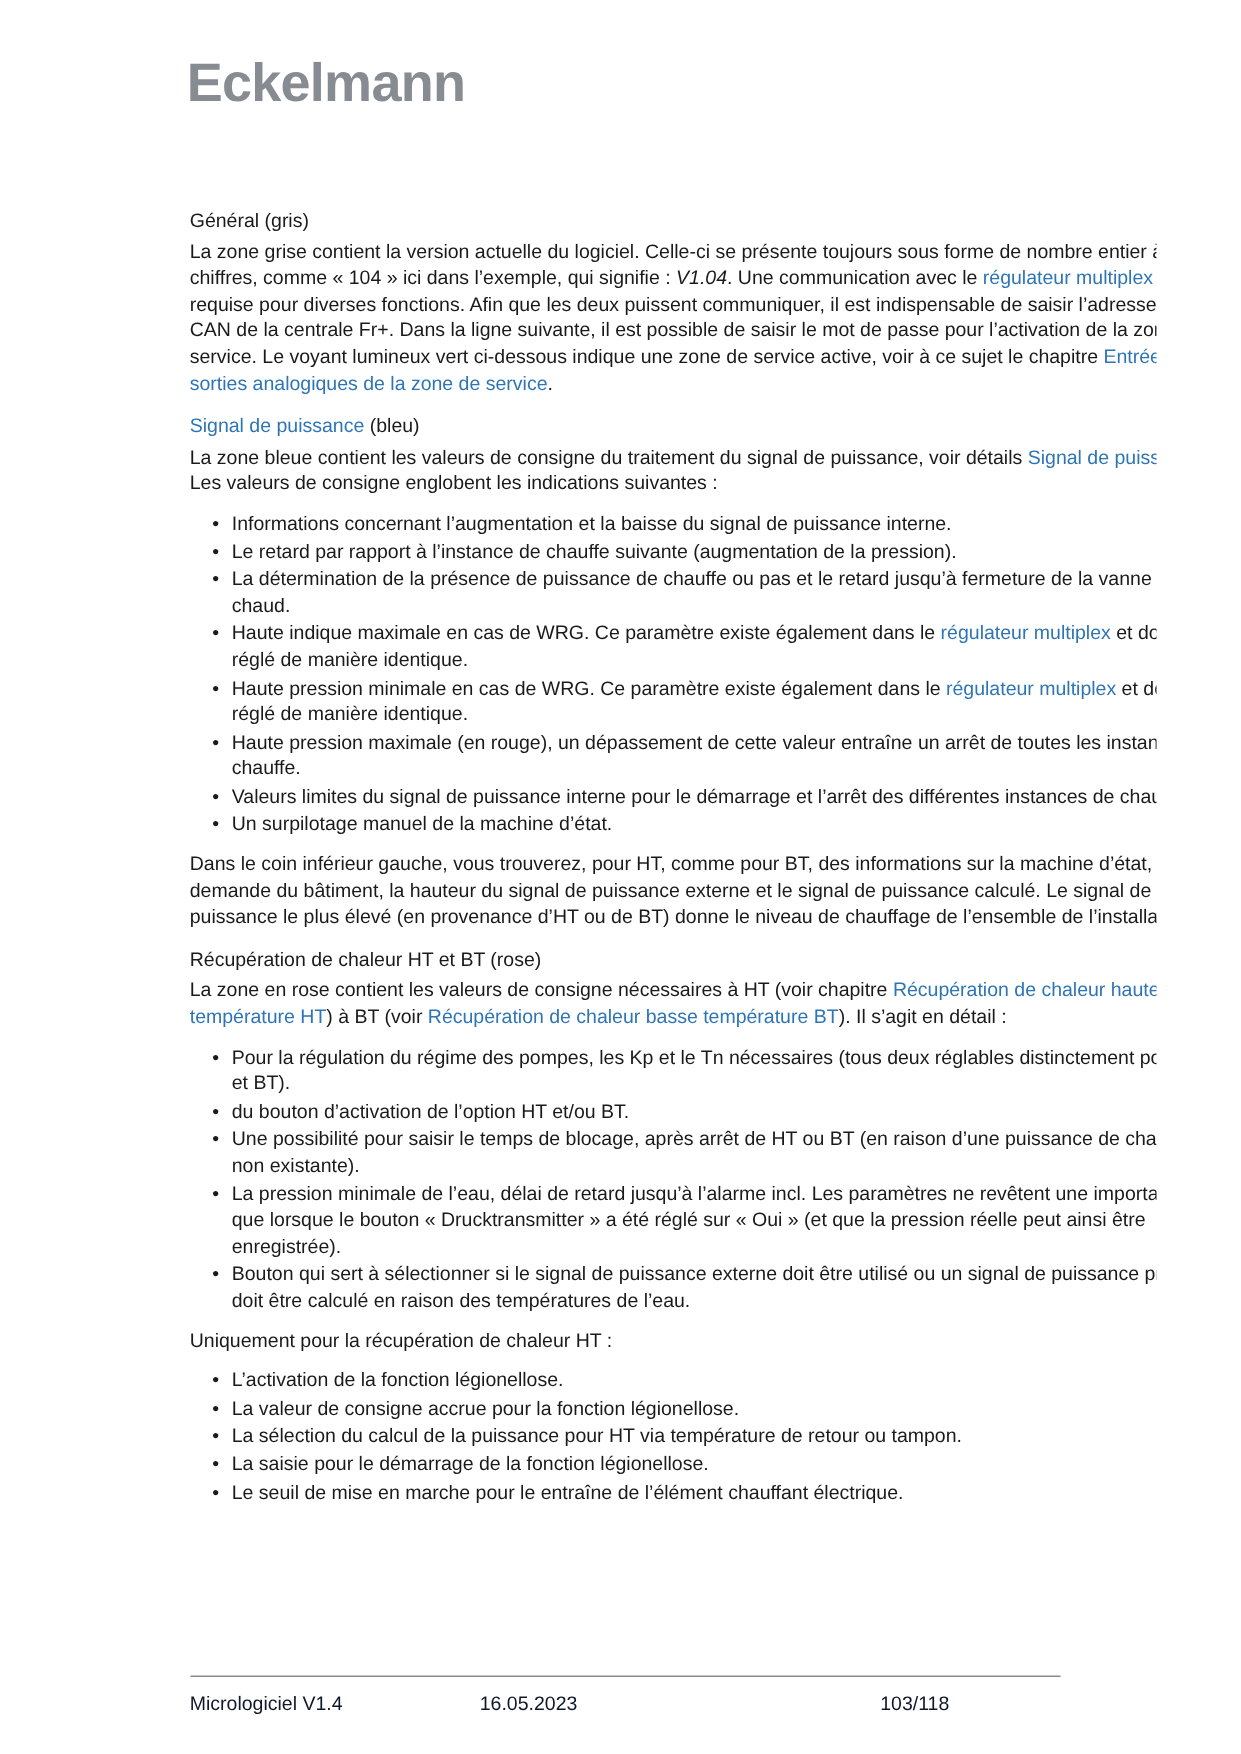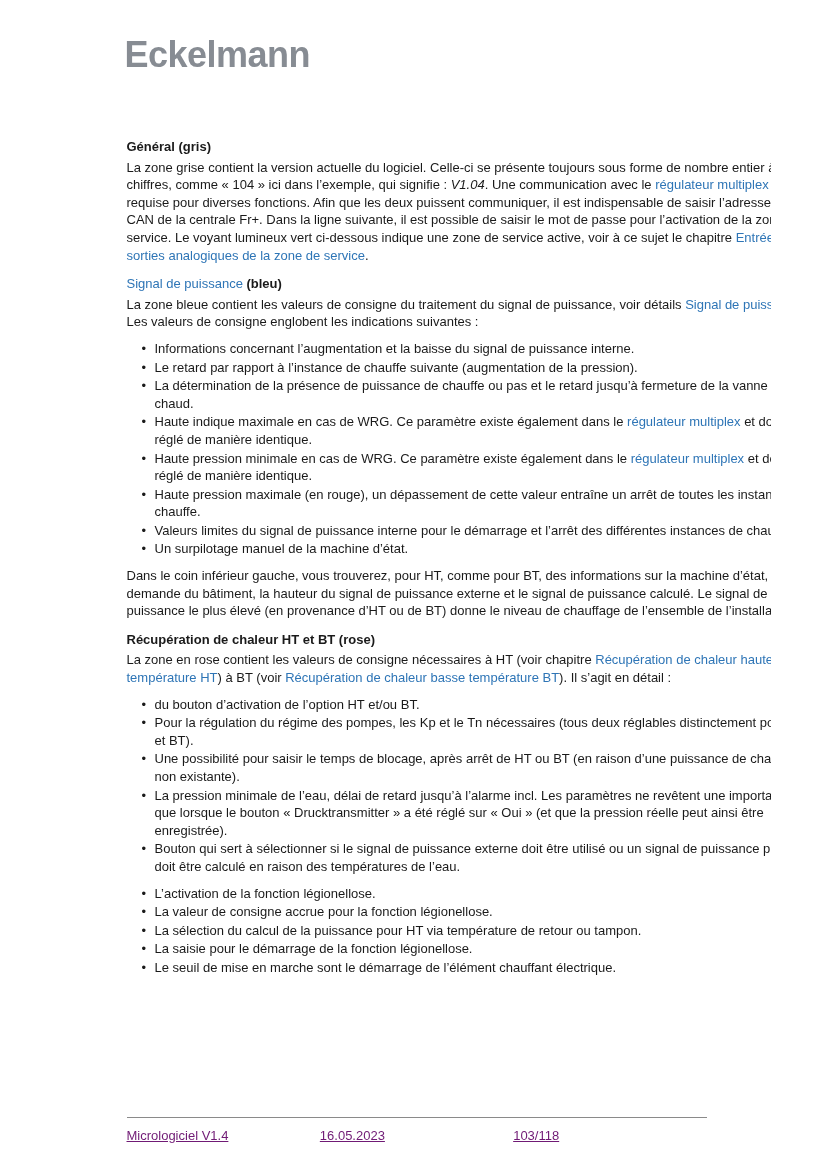--- a/index.html
+++ b/index.html
@@ -41,21 +41,21 @@
     font-size: 14.5px;
     font-weight: 700;
     line-height: 19px;
     margin-bottom: 15px;
     color: #111111;
   }
   .section-number { margin-right: 13px; }
   .paragraph { margin-bottom: 9px; }
   .subheading { font-weight: 700; margin: 11px 0 3px 0; }
   .subheading .link { font-weight: 400; }
-  .bold { font-weight: 700; margin-top: 44px; }
+  .bold { font-weight: 400; margin-top: 44px; }
   .italic { font-style: italic; }
   a.link { text-decoration: none; cursor: pointer; }
   .bullet-list {
     list-style: none;
     margin: 1px 0 9px 0;
     padding-left: 15px;
   }
   .bullet-item {
     position: relative;
     padding-left: 13px;
@@ -69,26 +69,25 @@
   }
   .footer {
     position: absolute;
     left: 70px;
     right: 64px;
     bottom: 26px;
     border-top: 1px solid #8a8a8a;
     padding-top: 10px;
     font-size: 13px;
     display: flex;
-    color: #701a75;
-    text-decoration: underline;
+    color: #0f172a;
   }
   .footer-left  { flex: 1; text-align: left; }
   .footer-center{ flex: 1; text-align: left; }
-  .footer-right { flex: 1; text-align: left; }
+  .footer-right { flex: 1; text-align: center; }
 </style>
 </head>
 <body>
 
 <div class="page">
   <div class="logo">Eckelmann</div>
 
   <div class="content">
       <p class="subheading"><span class="bold">Général (gris)</span></p>
       <p class="paragraph"><span>La zone grise contient la version actuelle du logiciel. Celle-ci se présente toujours sous forme de nombre entier à trois chiffres, comme « 104 » ici dans l’exemple, qui signifie : </span><span class="italic">V1.04</span><span>. Une communication avec le </span><a href="#" class="link" style="color: rgb(46, 117, 182);">régulateur multiplex</a><span> est requise pour diverses fonctions. Afin que les deux puissent communiquer, il est indispensable de saisir l’adresse du bus CAN de la centrale Fr+. Dans la ligne suivante, il est possible de saisir le mot de passe pour l’activation de la zone de service. Le voyant lumineux vert ci-dessous indique une zone de service active, voir à ce sujet le chapitre </span><a href="#" class="link" style="color: rgb(46, 117, 182);">Entrées et sorties analogiques de la zone de service</a><span>.</span></p>
@@ -101,32 +100,33 @@
         <li class="bullet-item"><span>Haute indique maximale en cas de WRG. Ce paramètre existe également dans le </span><a href="#" class="link" style="color: rgb(46, 117, 182);">régulateur multiplex</a><span> et doit être réglé de manière identique.</span></li>
         <li class="bullet-item"><span>Haute pression minimale en cas de WRG. Ce paramètre existe également dans le </span><a href="#" class="link" style="color: rgb(46, 117, 182);">régulateur multiplex</a><span> et doit être réglé de manière identique.</span></li>
         <li class="bullet-item"><span>Haute pression maximale (en rouge), un dépassement de cette valeur entraîne un arrêt de toutes les instances de chauffe.</span></li>
         <li class="bullet-item"><span>Valeurs limites du signal de puissance interne pour le démarrage et l’arrêt des différentes instances de chauffe.</span></li>
         <li class="bullet-item"><span>Un surpilotage manuel de la machine d’état.</span></li>
       </ul>
       <p class="paragraph"><span>Dans le coin inférieur gauche, vous trouverez, pour HT, comme pour BT, des informations sur la machine d’état, la demande du bâtiment, la hauteur du signal de puissance externe et le signal de puissance calculé. Le signal de puissance le plus élevé (en provenance d’HT ou de BT) donne le niveau de chauffage de l’ensemble de l’installation.</span></p>
       <p class="subheading"><span class="bold">Récupération de chaleur HT et BT (rose)</span></p>
       <p class="paragraph"><span>La zone en rose contient les valeurs de consigne nécessaires à HT (voir chapitre </span><a href="#" class="link" style="color: rgb(46, 117, 182);">Récupération de chaleur haute température HT</a><span>) à BT (voir </span><a href="#" class="link" style="color: rgb(46, 117, 182);">Récupération de chaleur basse température BT</a><span>). Il s’agit en détail :</span></p>
       <ul class="bullet-list">
+        <li class="bullet-item"><span>Pour la régulation du régime des pompes, les Kp et le Tn nécessaires (tous deux réglables distinctement pour HT et BT).</span></li>
         <li class="bullet-item"><span>du bouton d’activation de l’option HT et/ou BT.</span></li>
-        <li class="bullet-item"><span>Pour la régulation du régime des pompes, les Kp et le Tn nécessaires (tous deux réglables distinctement pour HT et BT).</span></li>
         <li class="bullet-item"><span>Une possibilité pour saisir le temps de blocage, après arrêt de HT ou BT (en raison d’une puissance de chauffe non existante).</span></li>
         <li class="bullet-item"><span>La pression minimale de l’eau, délai de retard jusqu’à l’alarme incl. Les paramètres ne revêtent une importance que lorsque le bouton « Drucktransmitter » a été réglé sur « Oui » (et que la pression réelle peut ainsi être enregistrée).</span></li>
         <li class="bullet-item"><span>Bouton qui sert à sélectionner si le signal de puissance externe doit être utilisé ou un signal de puissance propre doit être calculé en raison des températures de l’eau.</span></li>
       </ul>
+      <p class="paragraph"><span>Uniquement pour la récupération de chaleur HT :</span></p>
       <ul class="bullet-list">
         <li class="bullet-item"><span>L’activation de la fonction légionellose.</span></li>
         <li class="bullet-item"><span>La valeur de consigne accrue pour la fonction légionellose.</span></li>
         <li class="bullet-item"><span>La sélection du calcul de la puissance pour HT via température de retour ou tampon.</span></li>
         <li class="bullet-item"><span>La saisie pour le démarrage de la fonction légionellose.</span></li>
-        <li class="bullet-item"><span>Le seuil de mise en marche sont le démarrage de l’élément chauffant électrique.</span></li>
+        <li class="bullet-item"><span>Le seuil de mise en marche pour le entraîne de l’élément chauffant électrique.</span></li>
       </ul>
     </div>
 
   <div class="footer">
     <div class="footer-left">Micrologiciel V1.4</div>
     <div class="footer-center">16.05.2023</div>
     <div class="footer-right">103/118</div>
   </div>
 </div>
 

